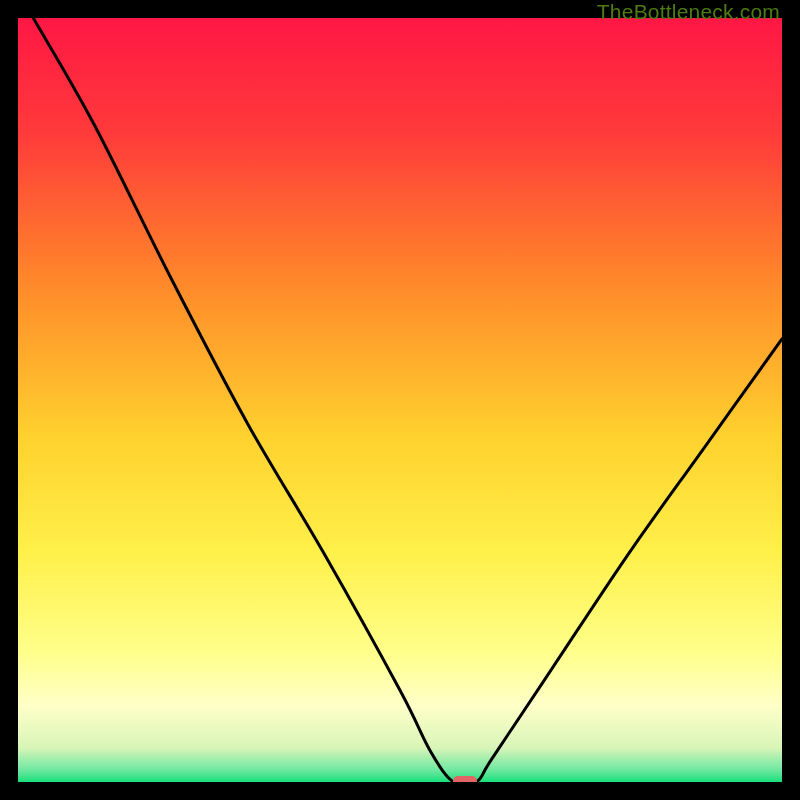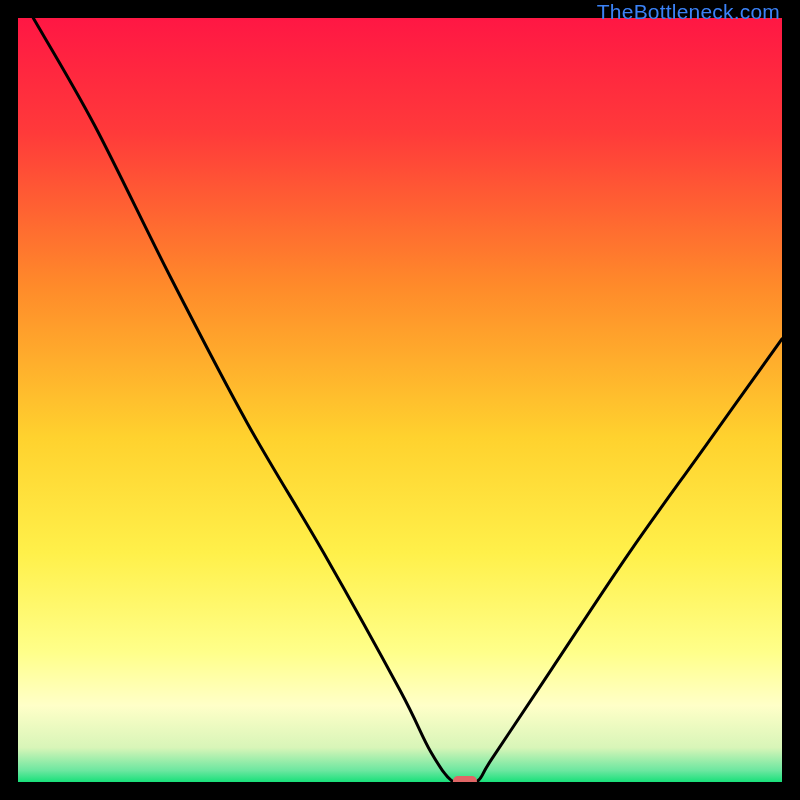--- a/index.html
+++ b/index.html
@@ -24,21 +24,21 @@
     top: 0;
     width: 764px;
     height: 764px;
   }
   .watermark {
     position: absolute;
     top: 0px;
     right: 20px;
     font-family: Arial, Helvetica, sans-serif;
     font-size: 21px;
-    color: #3b82f6;
+    color: #4d7c0f;
     font-weight: 500;
     letter-spacing: 0.2px;
   }
   svg { display:block; }
 </style>
 </head>
 <body>
 
 <div class="chart-container">
   <svg class="gradient-area" width="764" height="764" viewBox="0 0 764 764">

